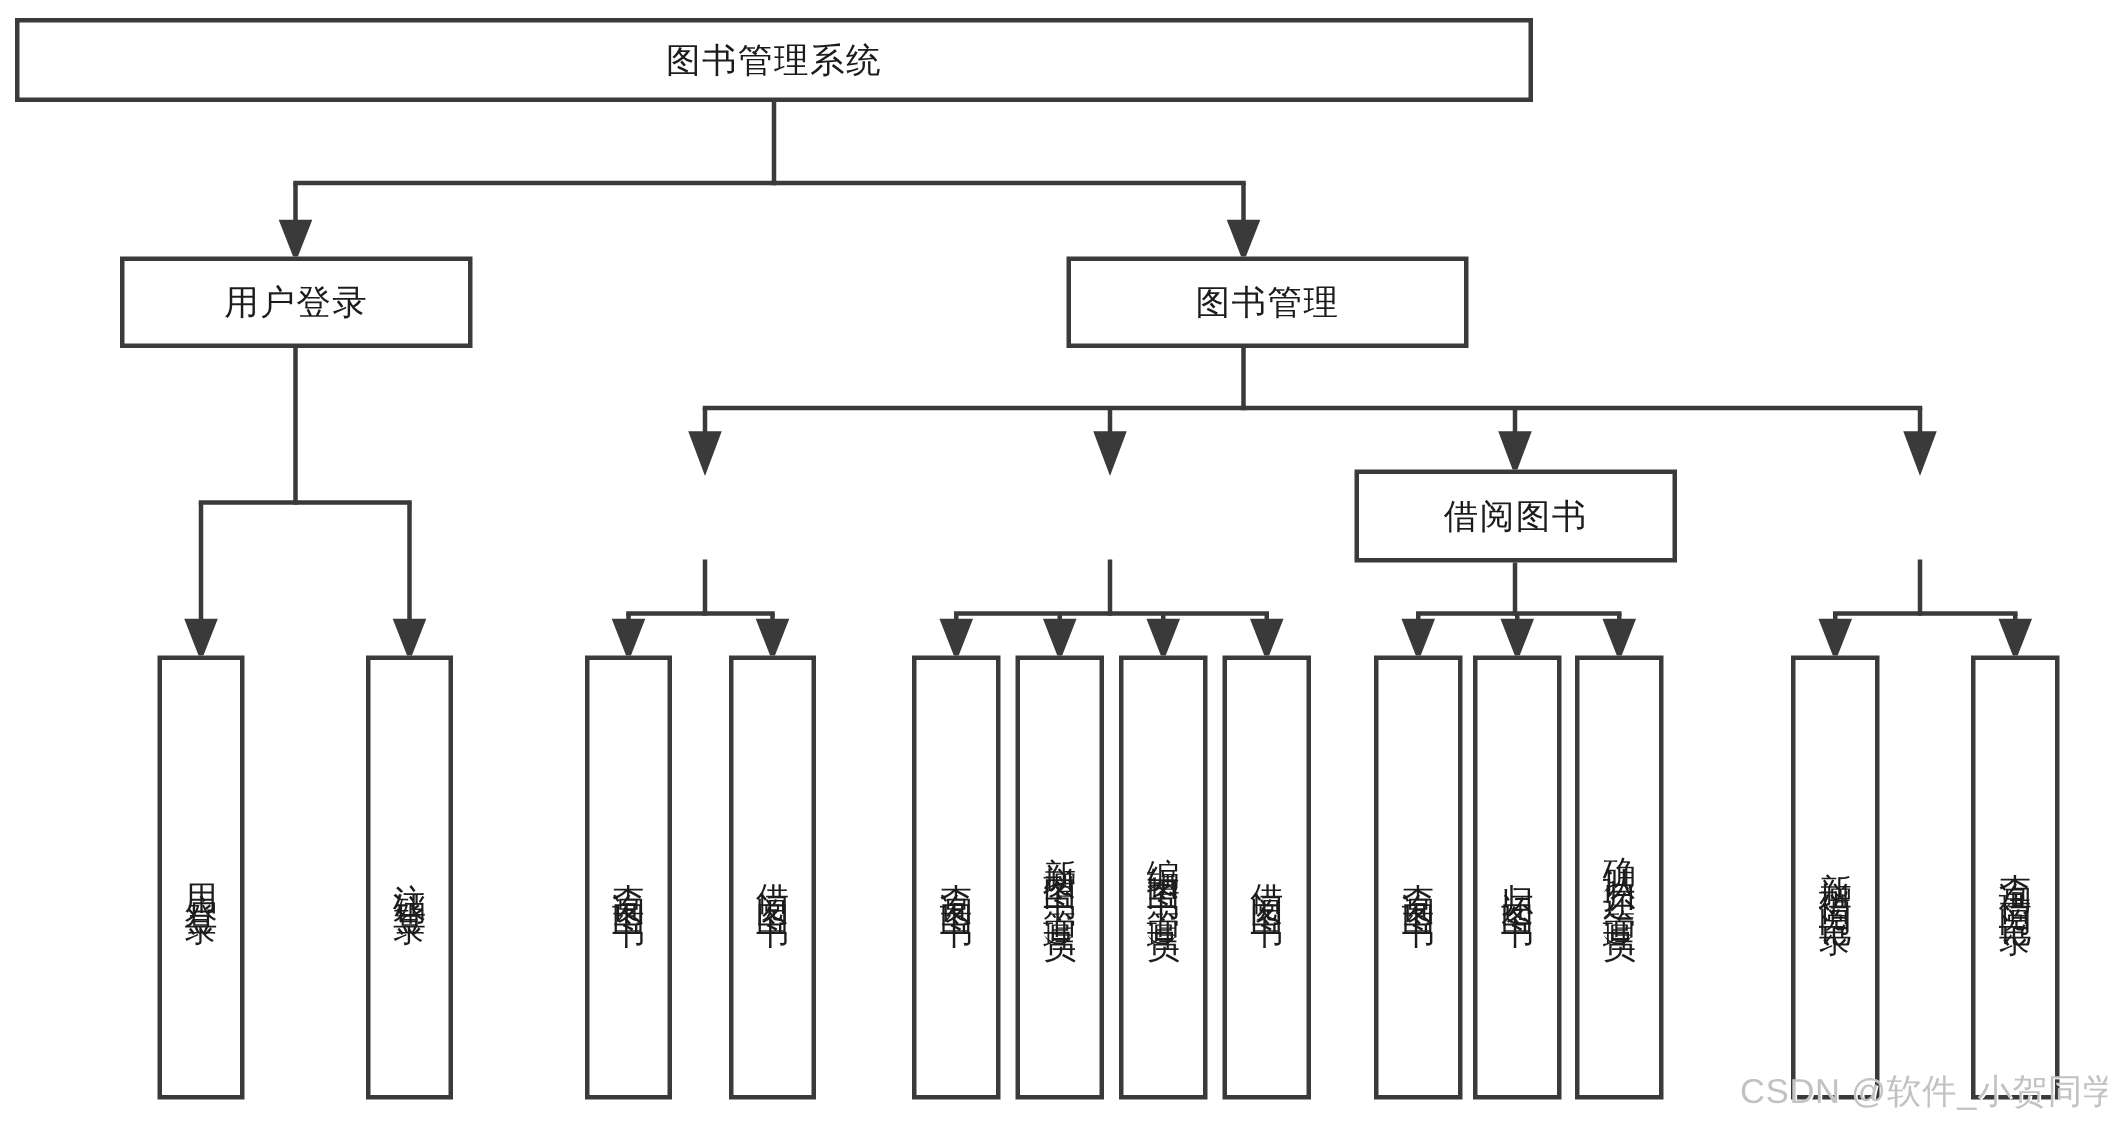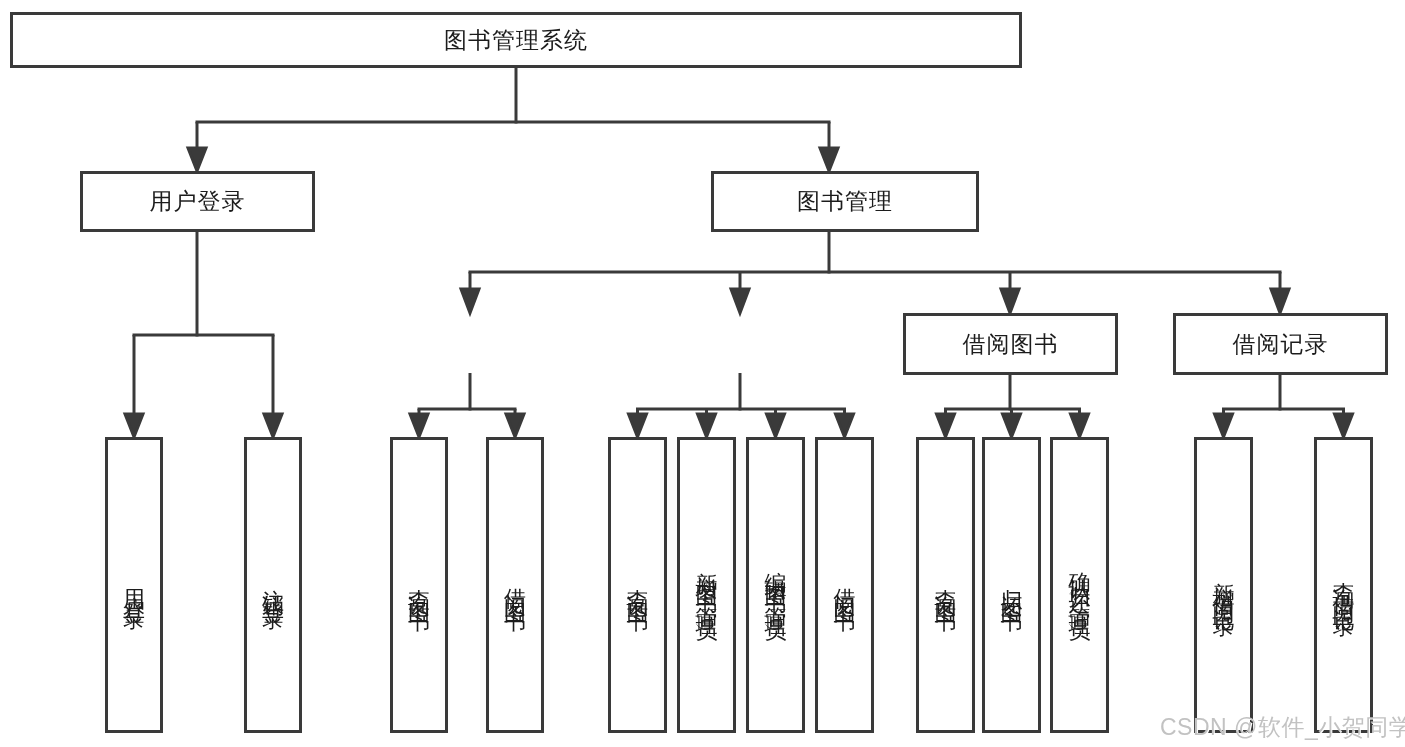--- a/index.html
+++ b/index.html
@@ -148,23 +148,20 @@
   <div class="box" style="left:80px;top:171px;width:235px;height:61px">
     <span class="hlabel">用户登录</span>
   </div>
   <div class="box" style="left:711px;top:171px;width:268px;height:61px">
     <span class="hlabel">图书管理</span>
   </div>
 
   <div class="box" style="left:903px;top:313px;width:215px;height:62px">
     <span class="hlabel">借阅图书</span>
   </div>
-  <div class="box" style="left:1173px;top:313px;width:215px;height:62px">
-    <span class="hlabel">借阅记录</span>
-  </div>
 
   <div class="box" style="left:105px;top:437px;width:58px;height:296px">
     <span class="vlabel">用户登录</span>
   </div>
   <div class="box" style="left:244px;top:437px;width:58px;height:296px">
     <span class="vlabel">注销登录</span>
   </div>
 
   <div class="box" style="left:390px;top:437px;width:58px;height:296px">
     <span class="vlabel">查询图书</span>

